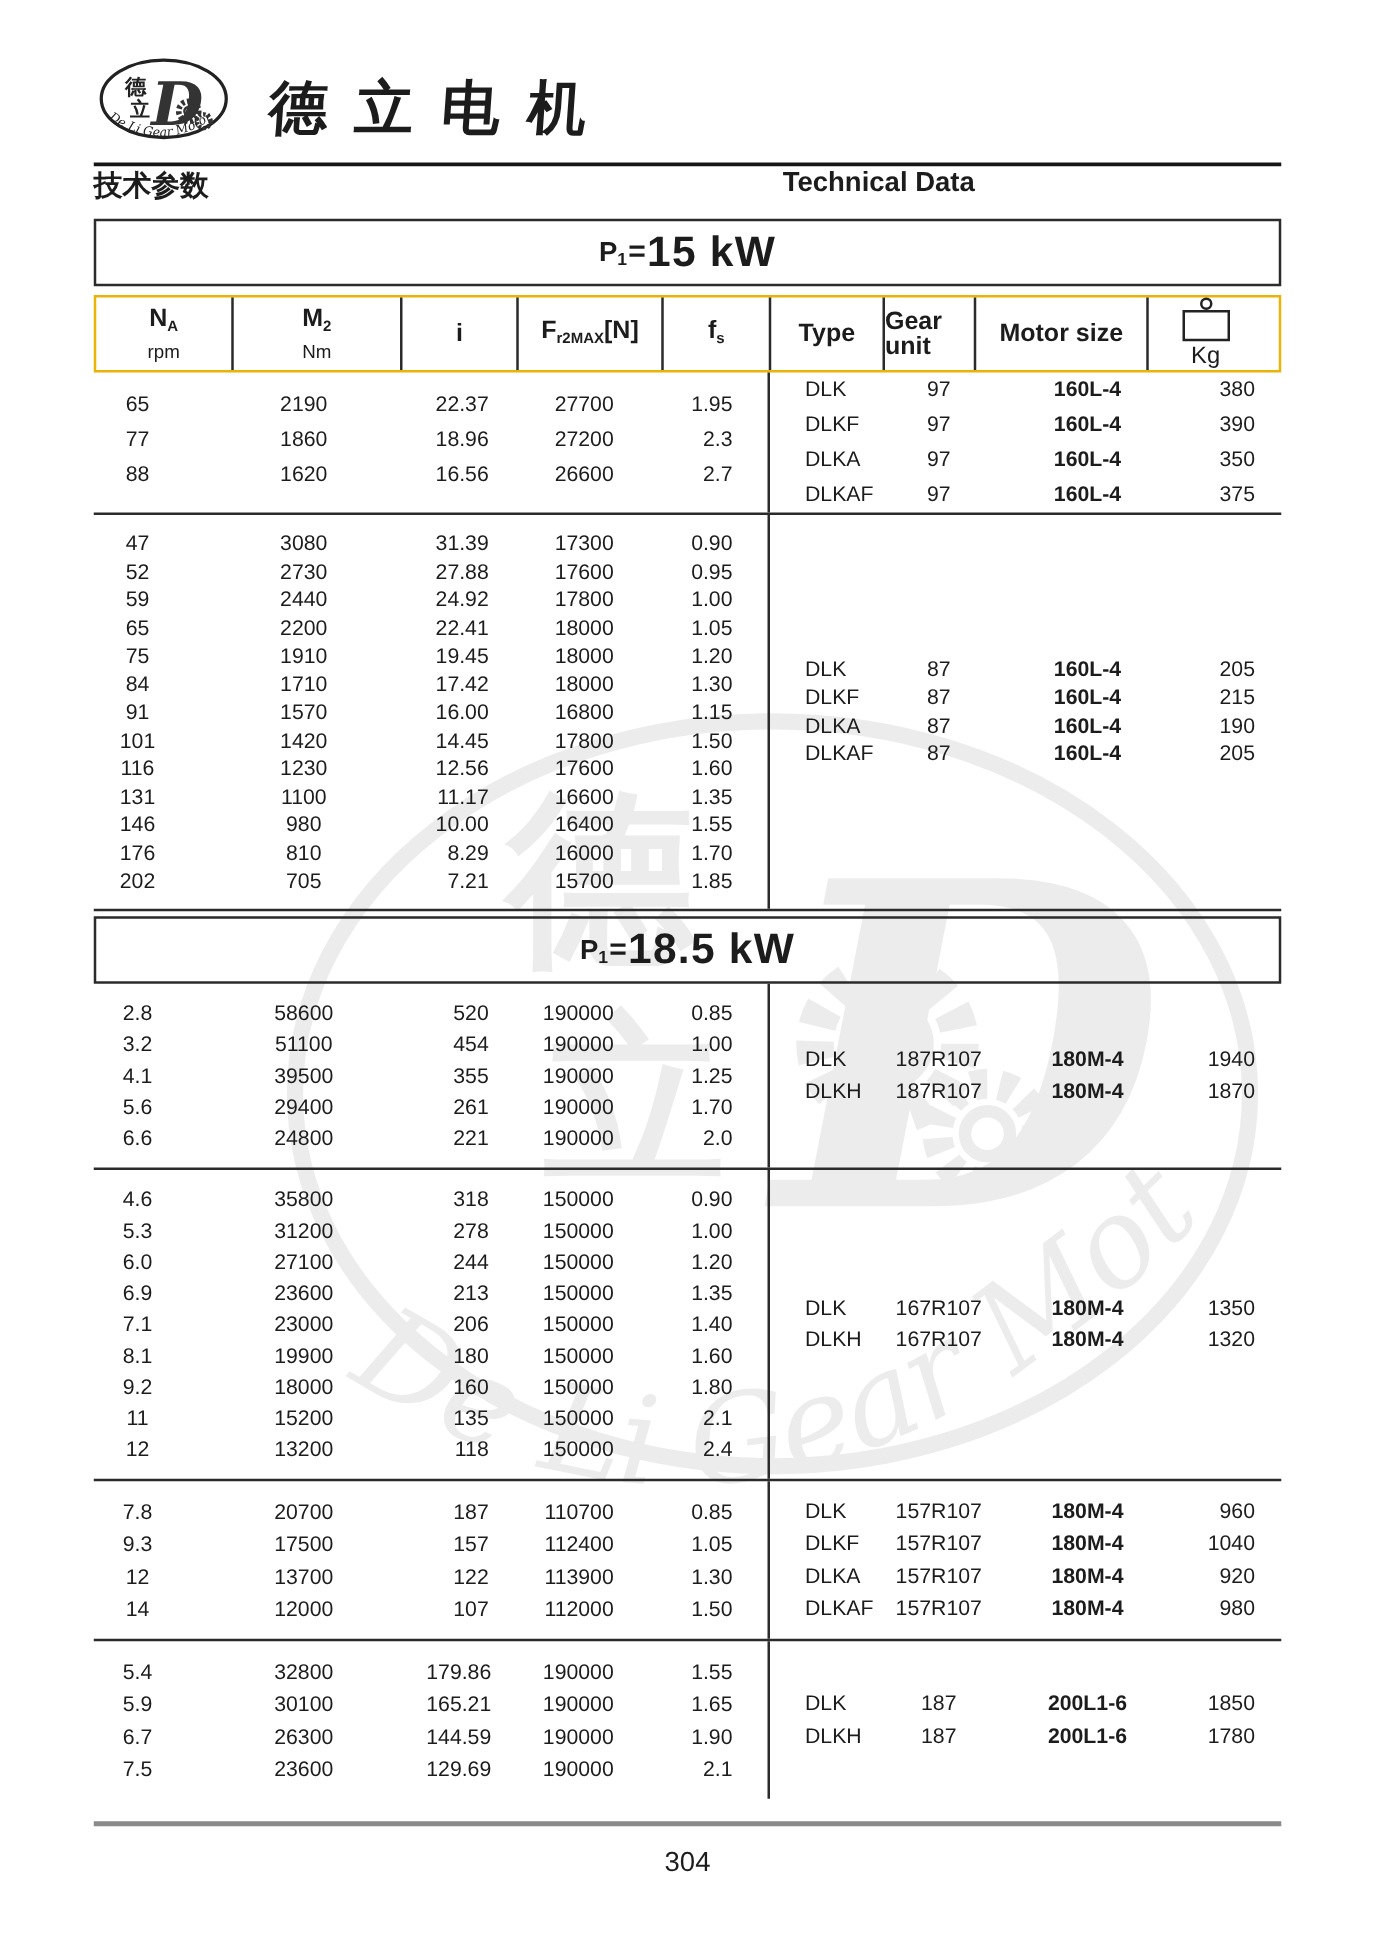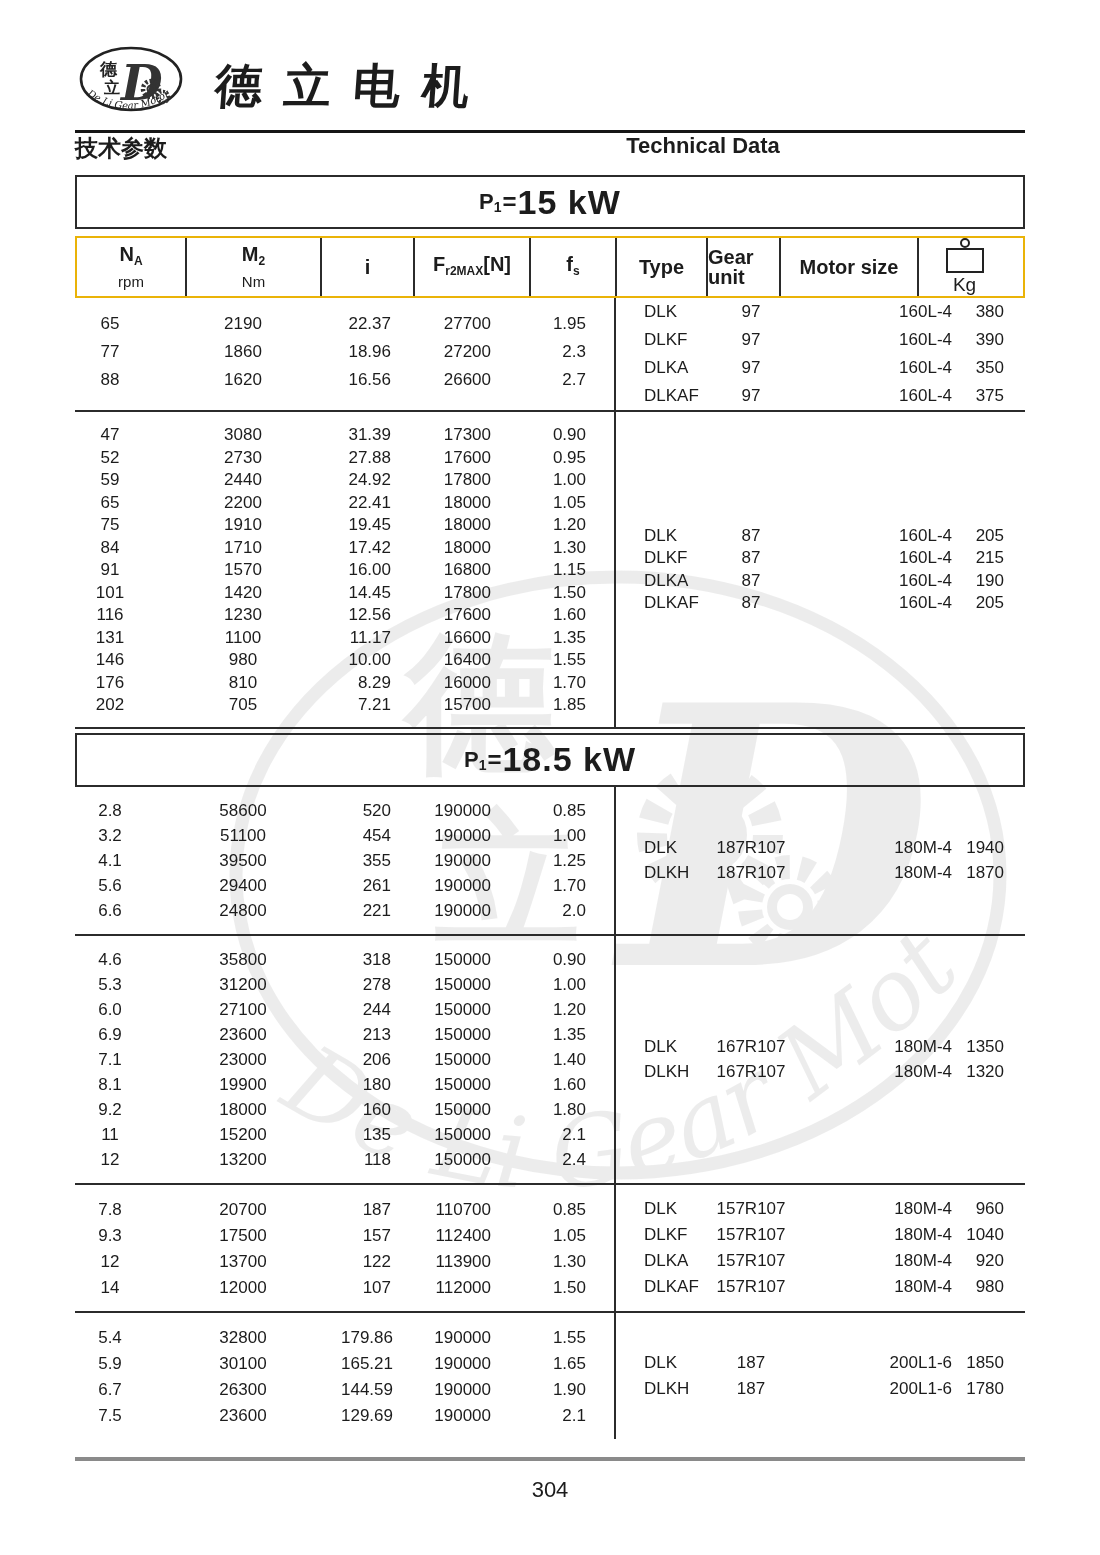--- a/index.html
+++ b/index.html
@@ -51,21 +51,21 @@
   .rh25 .row{height:25px;}
   .rh26 .row{height:26px;}
   .cell{box-sizing:border-box;white-space:nowrap;}
   .c0{width:70px;text-align:center;}
   .c1{width:196px;text-align:center;}
   .c2{width:50px;text-align:right;}
   .c3{width:100px;text-align:right;}
   .c4{width:95px;text-align:right;}
   .t0{width:70px;text-align:left;}
   .t1{width:74px;text-align:center;}
-  .t2{width:164px;text-align:right;}
+  .t2{width:164px;text-align:center;font-weight:bold;}
   .t3{width:52px;text-align:right;padding-right:0;}
 
   
   .frule{height:4px;background:#8a8a8a;margin-top:18px;}
   .pnum{text-align:center;font-size:22px;margin-top:16px;}
 </style>
 </head>
 <body>
 
 <div class="page">

